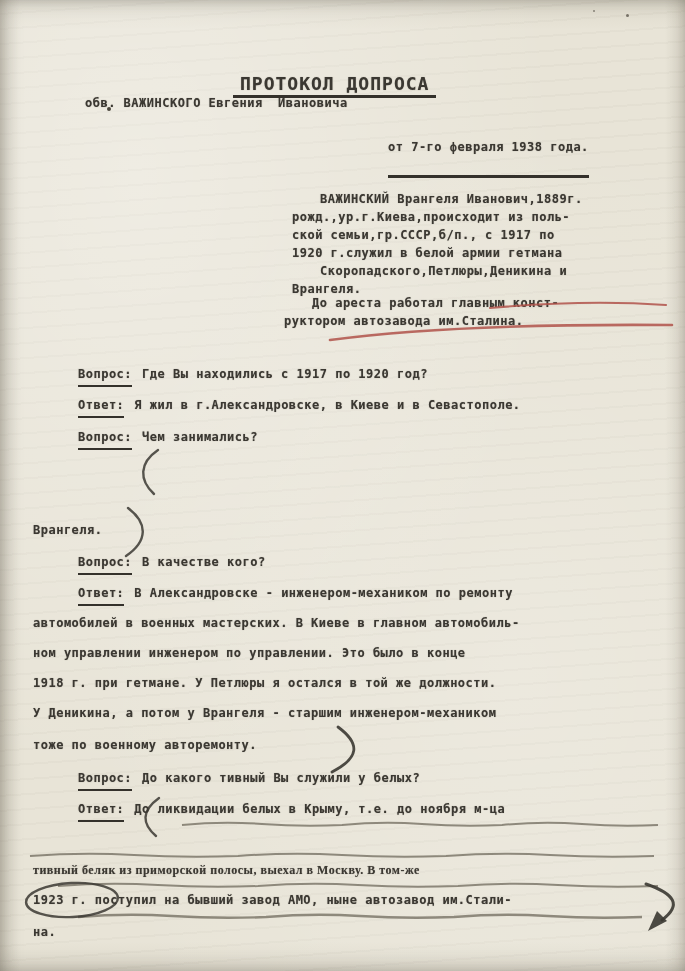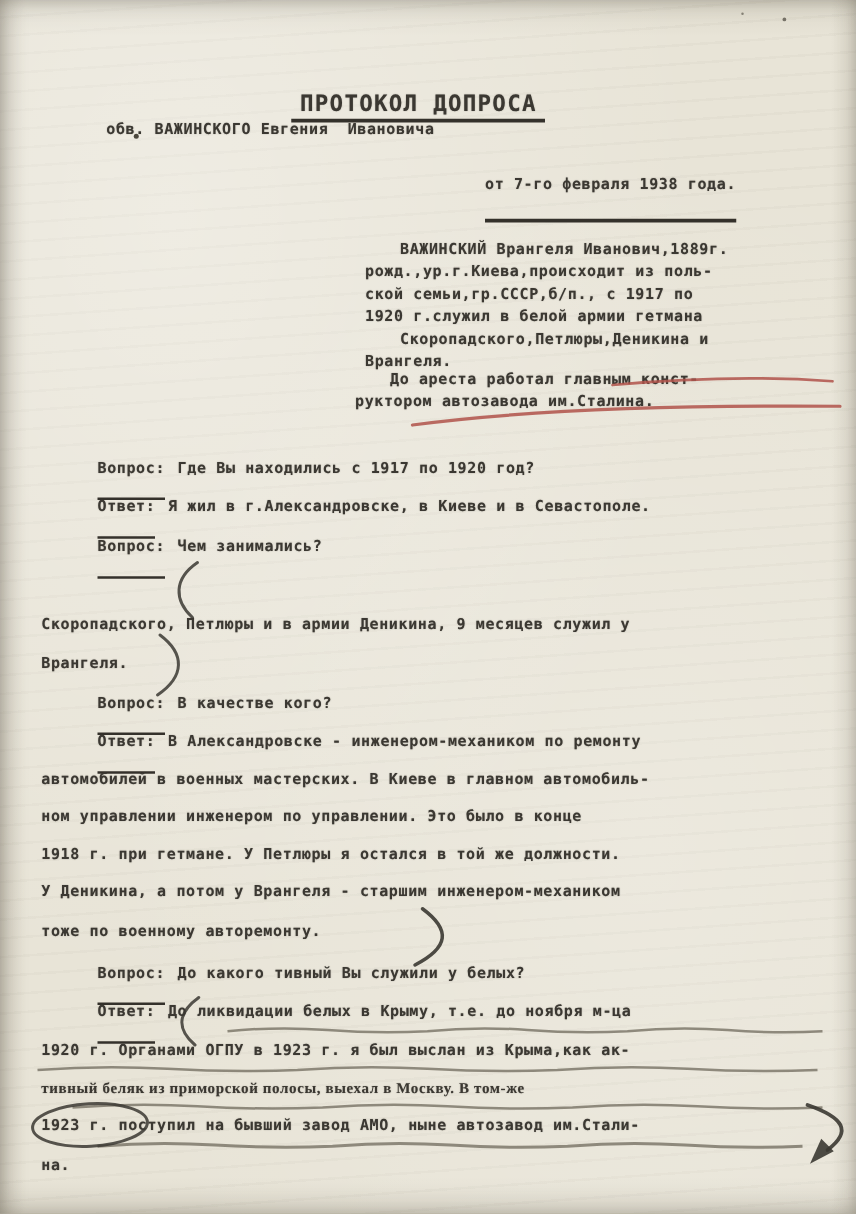--- a/index.html
+++ b/index.html
@@ -40,21 +40,21 @@
     padding:0 7px 2px 7px;
     margin-top:28px;
   }
   .date{
     border-bottom:3px solid #34312b;
     padding-bottom:18px;
   }
   .qa-label{
     display:inline-block;
     border-bottom:2px solid #34312b;
-    padding-bottom:14px;
+    padding-bottom:1px;
     margin-right:10px;
   }
   .overlay{position:absolute;left:0;top:0;width:685px;height:971px;}
   .speck{position:absolute;border-radius:50%;background:#4a463c;}
   .speck.s1{left:107px;top:107px;width:4px;height:4px;}
   .speck.s2{left:626px;top:14px;width:3px;height:3px;opacity:.7;}
   .speck.s3{left:593px;top:10px;width:2px;height:2px;opacity:.6;}
 </style>
 </head>
 <body>
@@ -71,34 +71,32 @@
   <div class="line" style="left:292px;top:244px;">1920 г.служил в белой армии гетмана</div>
   <div class="line" style="left:308px;top:262px;margin-left:12px;">Скоропадского,Петлюры,Деникина и</div>
   <div class="line" style="left:292px;top:280px;">Врангеля.</div>
   <div class="line" style="left:312px;top:294px;">До ареста работал главным конст-</div>
   <div class="line" style="left:284px;top:312px;">руктором автозавода им.Сталина.</div>
 
   <div class="line" style="left:78px;top:365px;"><span class="qa-label">Вопрос:</span><span>Где Вы находились с 1917 по 1920 год?</span></div>
   <div class="line" style="left:78px;top:396px;"><span class="qa-label">Ответ:</span><span>Я жил в г.Александровске, в Киеве и в Севастополе.</span></div>
 
   <div class="line" style="left:78px;top:428px;"><span class="qa-label">Вопрос:</span><span>Чем занимались?</span></div>
-  <div class="line" style="left:33px;top:490px;">Скоропадского, Петлюры и в армии Деникина, 9 месяцев служил у</div>
   <div class="line" style="left:33px;top:521px;">Врангеля.</div>
 
   <div class="line" style="left:78px;top:553px;"><span class="qa-label">Вопрос:</span><span>В качестве кого?</span></div>
   <div class="line" style="left:78px;top:584px;"><span class="qa-label">Ответ:</span><span>В Александровске - инженером-механиком по ремонту</span></div>
   <div class="line" style="left:33px;top:614px;">автомобилей в военных мастерских. В Киеве в главном автомобиль-</div>
   <div class="line" style="left:33px;top:644px;">ном управлении инженером по управлении. Это было в конце</div>
   <div class="line" style="left:33px;top:674px;">1918 г. при гетмане. У Петлюры я остался в той же должности.</div>
   <div class="line" style="left:33px;top:704px;">У Деникина, а потом у Врангеля - старшим инженером-механиком</div>
   <div class="line" style="left:33px;top:736px;">тоже по военному авторемонту.</div>
 
   <div class="line" style="left:78px;top:769px;"><span class="qa-label">Вопрос:</span><span>До какого тивный Вы служили у белых?</span></div>
   <div class="line" style="left:78px;top:800px;"><span class="qa-label">Ответ:</span><span>До ликвидации белых в Крыму, т.е. до ноября м-ца</span></div>
-  <div class="line" style="left:33px;top:831px;">1920 г. Органами ОГПУ в 1923 г. я был выслан из Крыма,как ак-</div>
   <div class="line" style="left:33px;top:861px;font-family:Liberation Serif, serif;">тивный беляк из приморской полосы, выехал в Москву. В том-же</div>
   <div class="line" style="left:33px;top:891px;">1923 г. поступил на бывший завод АМО, ныне автозавод им.Стали-</div>
   <div class="line" style="left:33px;top:923px;">на.</div>
 
   <div class="speck s1"></div>
   <div class="speck s2"></div>
   <div class="speck s3"></div>
 
   <svg class="overlay" viewBox="0 0 685 971" fill="none">
 

